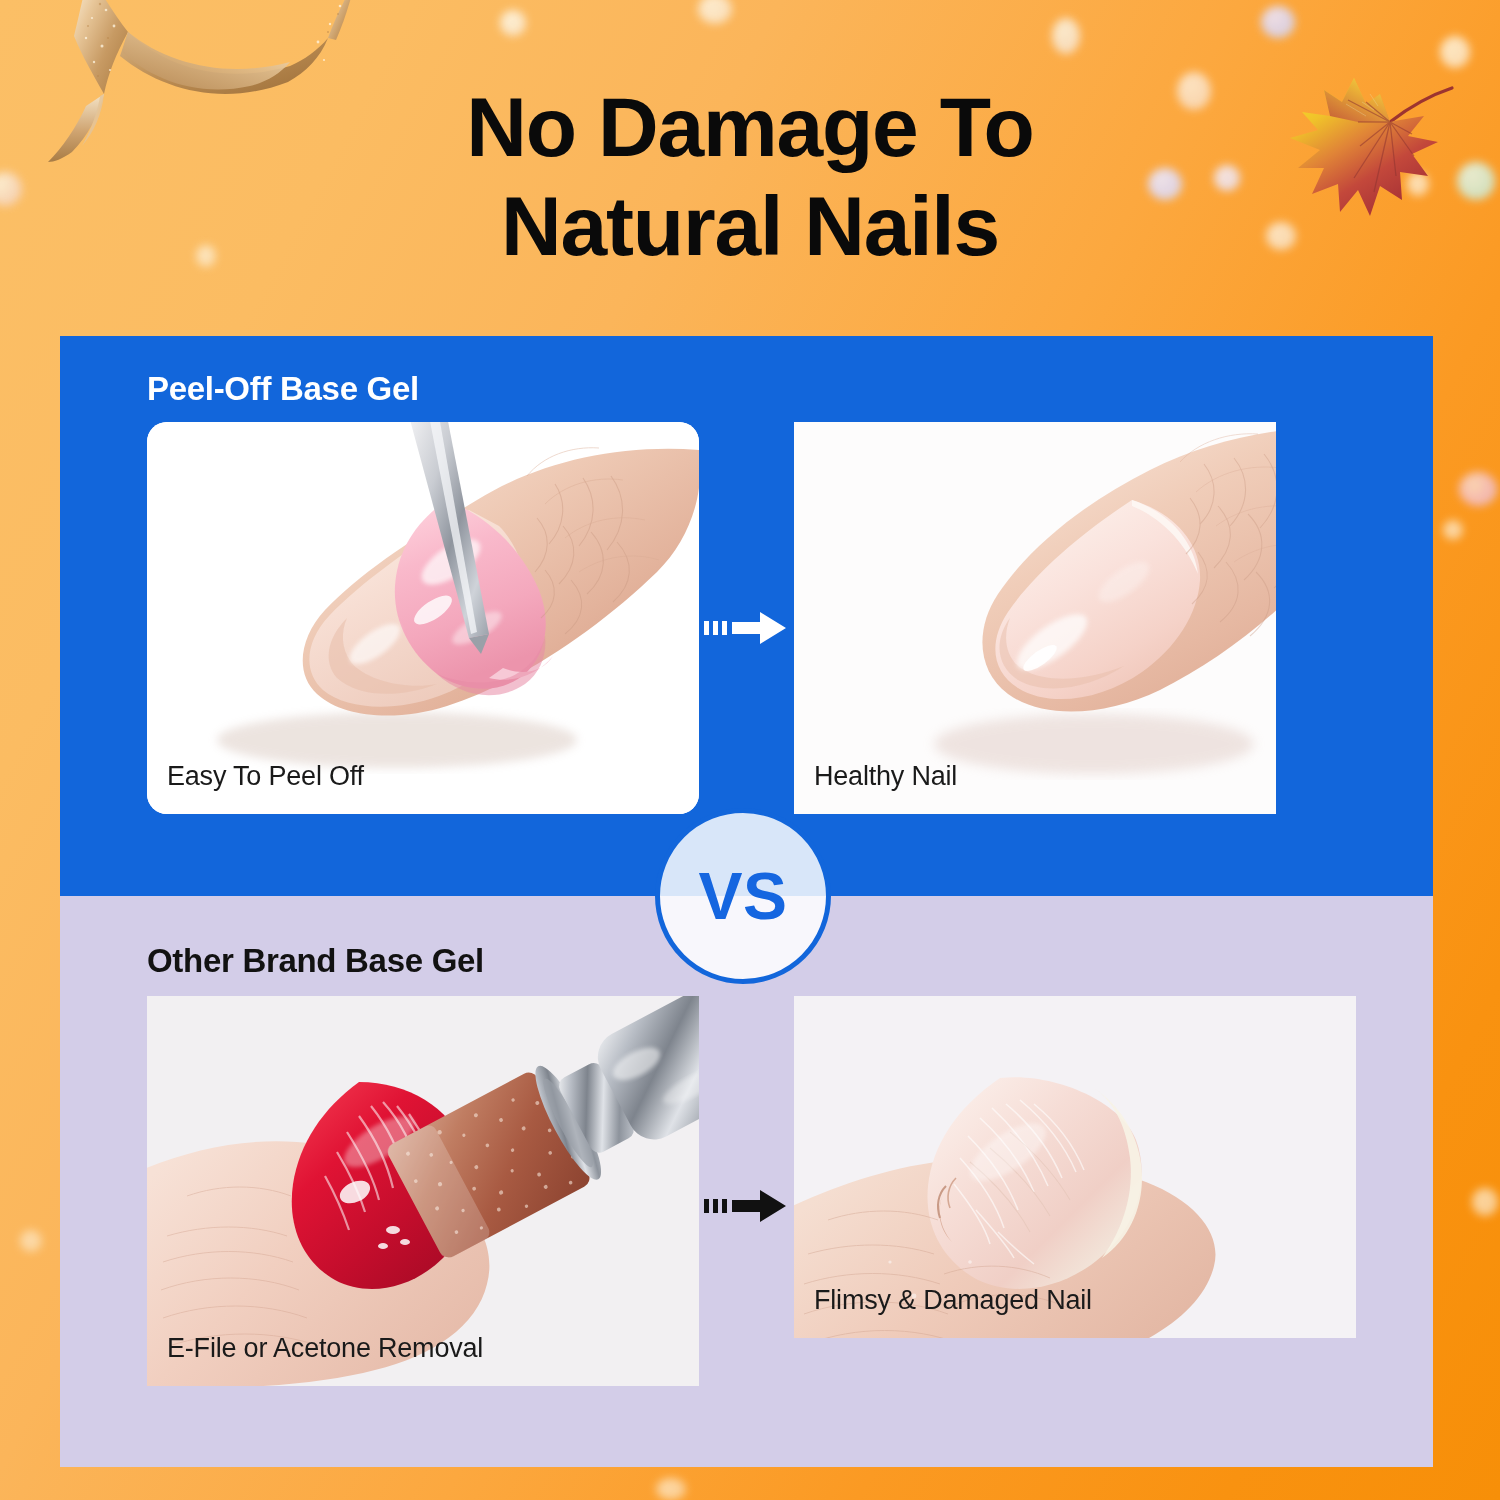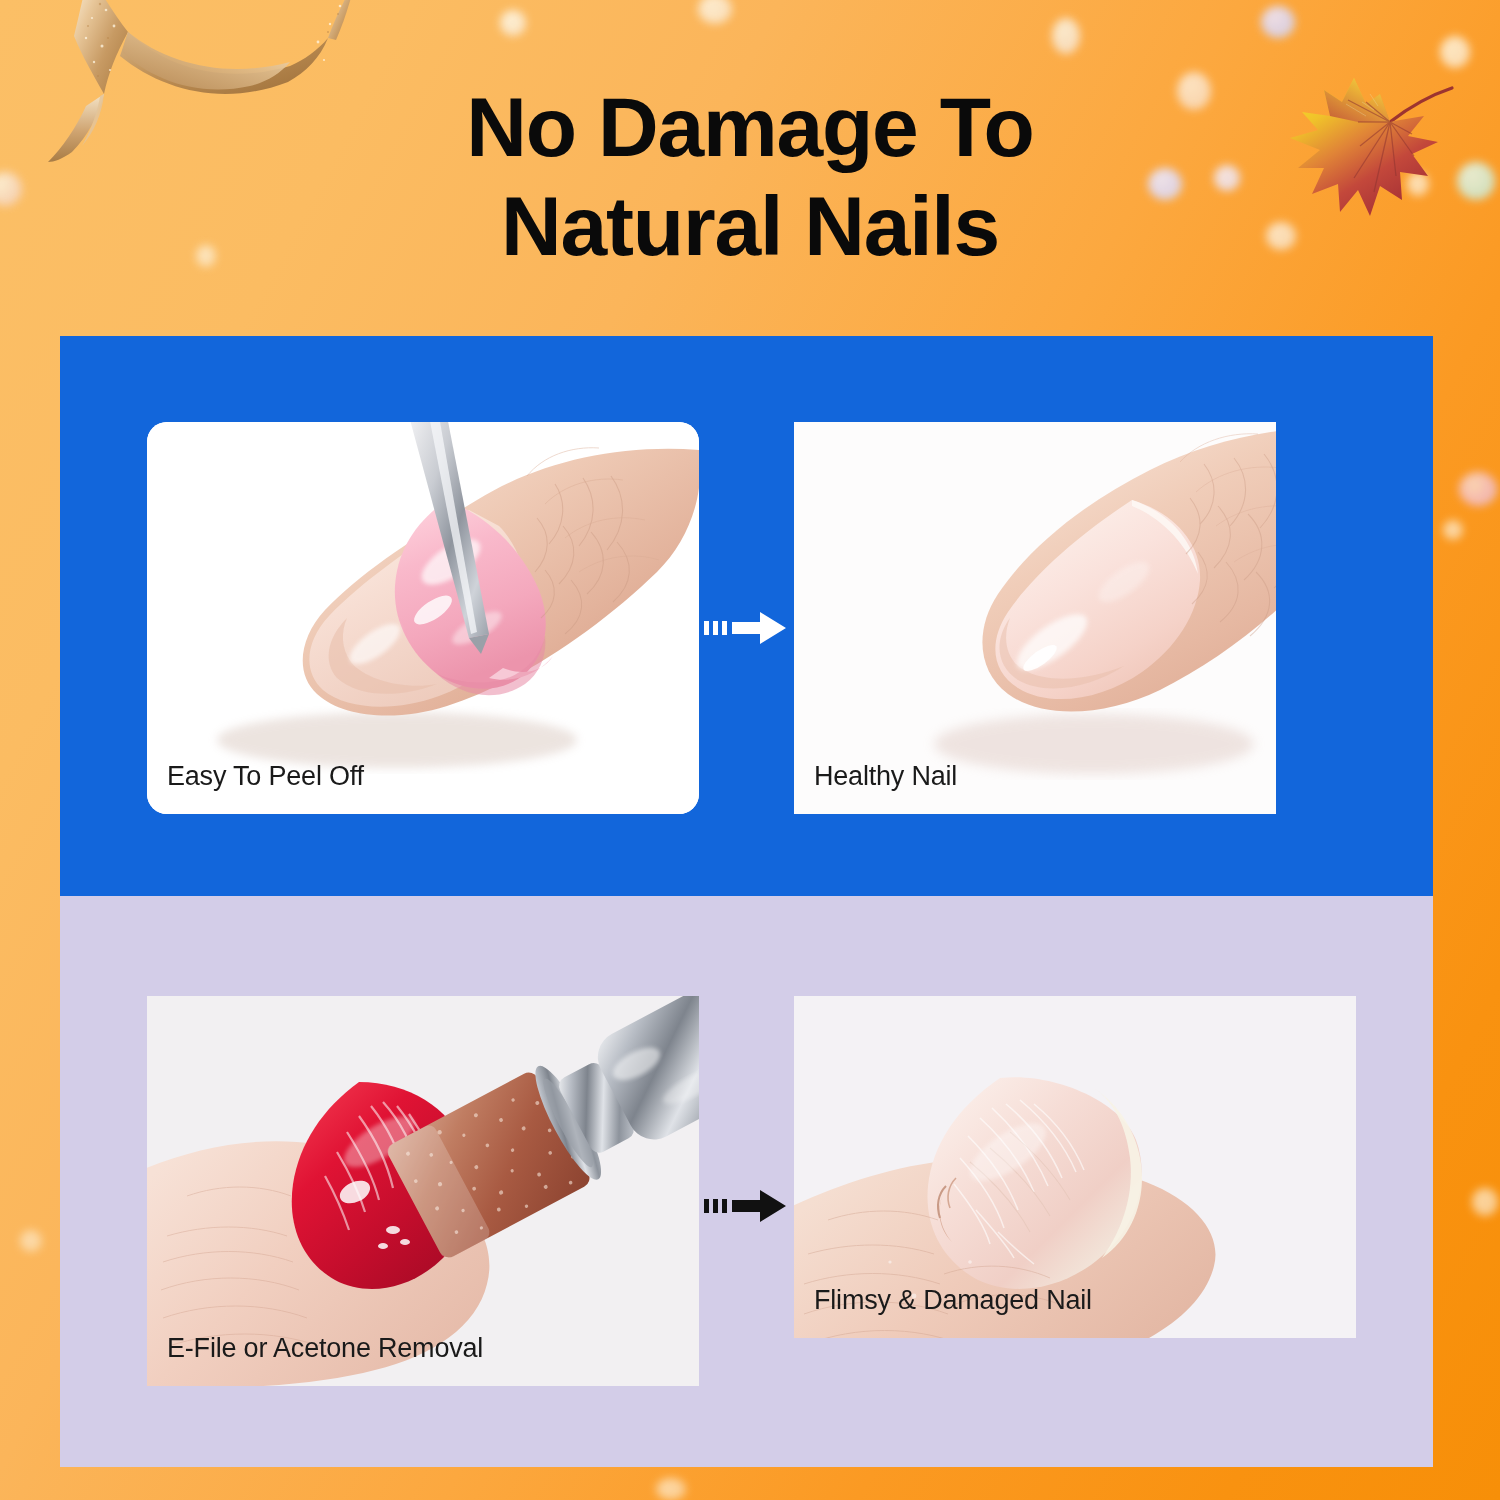--- a/index.html
+++ b/index.html
@@ -282,20 +282,21 @@
   </div>
 
   <div id="header">
     <div id="title">No Damage To
 Natural Nails</div>
   </div>
 
   <div id="compare">
 
     <div class="panel" id="panel-top">
+      <div class="panel-title">Peel-Off Base Gel</div>
 
       <div class="card" id="card-peel">
         <div class="photo">
           <svg viewBox="0 0 552 392" width="552" height="392" preserveAspectRatio="none" aria-hidden="true">
             <defs>
               <linearGradient id="skinA" x1="0.1" y1="0.1" x2="0.9" y2="0.9">
                 <stop offset="0%" stop-color="#f6ded0"></stop>
                 <stop offset="35%" stop-color="#eec9b4"></stop>
                 <stop offset="70%" stop-color="#e3b39c"></stop>
                 <stop offset="100%" stop-color="#d79f87"></stop>
@@ -451,20 +452,21 @@
         <svg viewBox="0 0 84 40" width="84" height="40" aria-hidden="true">
           <rect x="0" y="13" width="5" height="14" fill="#ffffff"></rect>
           <rect x="9" y="13" width="5" height="14" fill="#ffffff"></rect>
           <rect x="18" y="13" width="5" height="14" fill="#ffffff"></rect>
           <path d="M28 14 L56 14 L56 4 L82 20 L56 36 L56 26 L28 26 Z" fill="#ffffff"></path>
         </svg>
       </div>
     </div>
 
     <div class="panel" id="panel-bottom">
+      <div class="panel-title">Other Brand Base Gel</div>
 
       <div class="card" id="card-efile">
         <div class="photo">
           <svg viewBox="0 0 552 390" width="552" height="390" preserveAspectRatio="none" aria-hidden="true">
             <defs>
               <linearGradient id="skinC" x1="0" y1="0.2" x2="1" y2="0.9">
                 <stop offset="0%" stop-color="#f7e1d6"></stop>
                 <stop offset="40%" stop-color="#f1cfc0"></stop>
                 <stop offset="100%" stop-color="#e4b8a6"></stop>
               </linearGradient>
@@ -661,15 +663,18 @@
       <div class="arrow" id="arrow-bottom">
         <svg viewBox="0 0 84 40" width="84" height="40" aria-hidden="true">
           <rect x="0" y="13" width="5" height="14" fill="#111111"></rect>
           <rect x="9" y="13" width="5" height="14" fill="#111111"></rect>
           <rect x="18" y="13" width="5" height="14" fill="#111111"></rect>
           <path d="M28 14 L56 14 L56 4 L82 20 L56 36 L56 26 L28 26 Z" fill="#111111"></path>
         </svg>
       </div>
     </div>
 
+    <div id="vs-badge">
+      <span id="vs-text">VS</span>
+    </div>
 
   </div>
 </div>
 
 </body></html>

